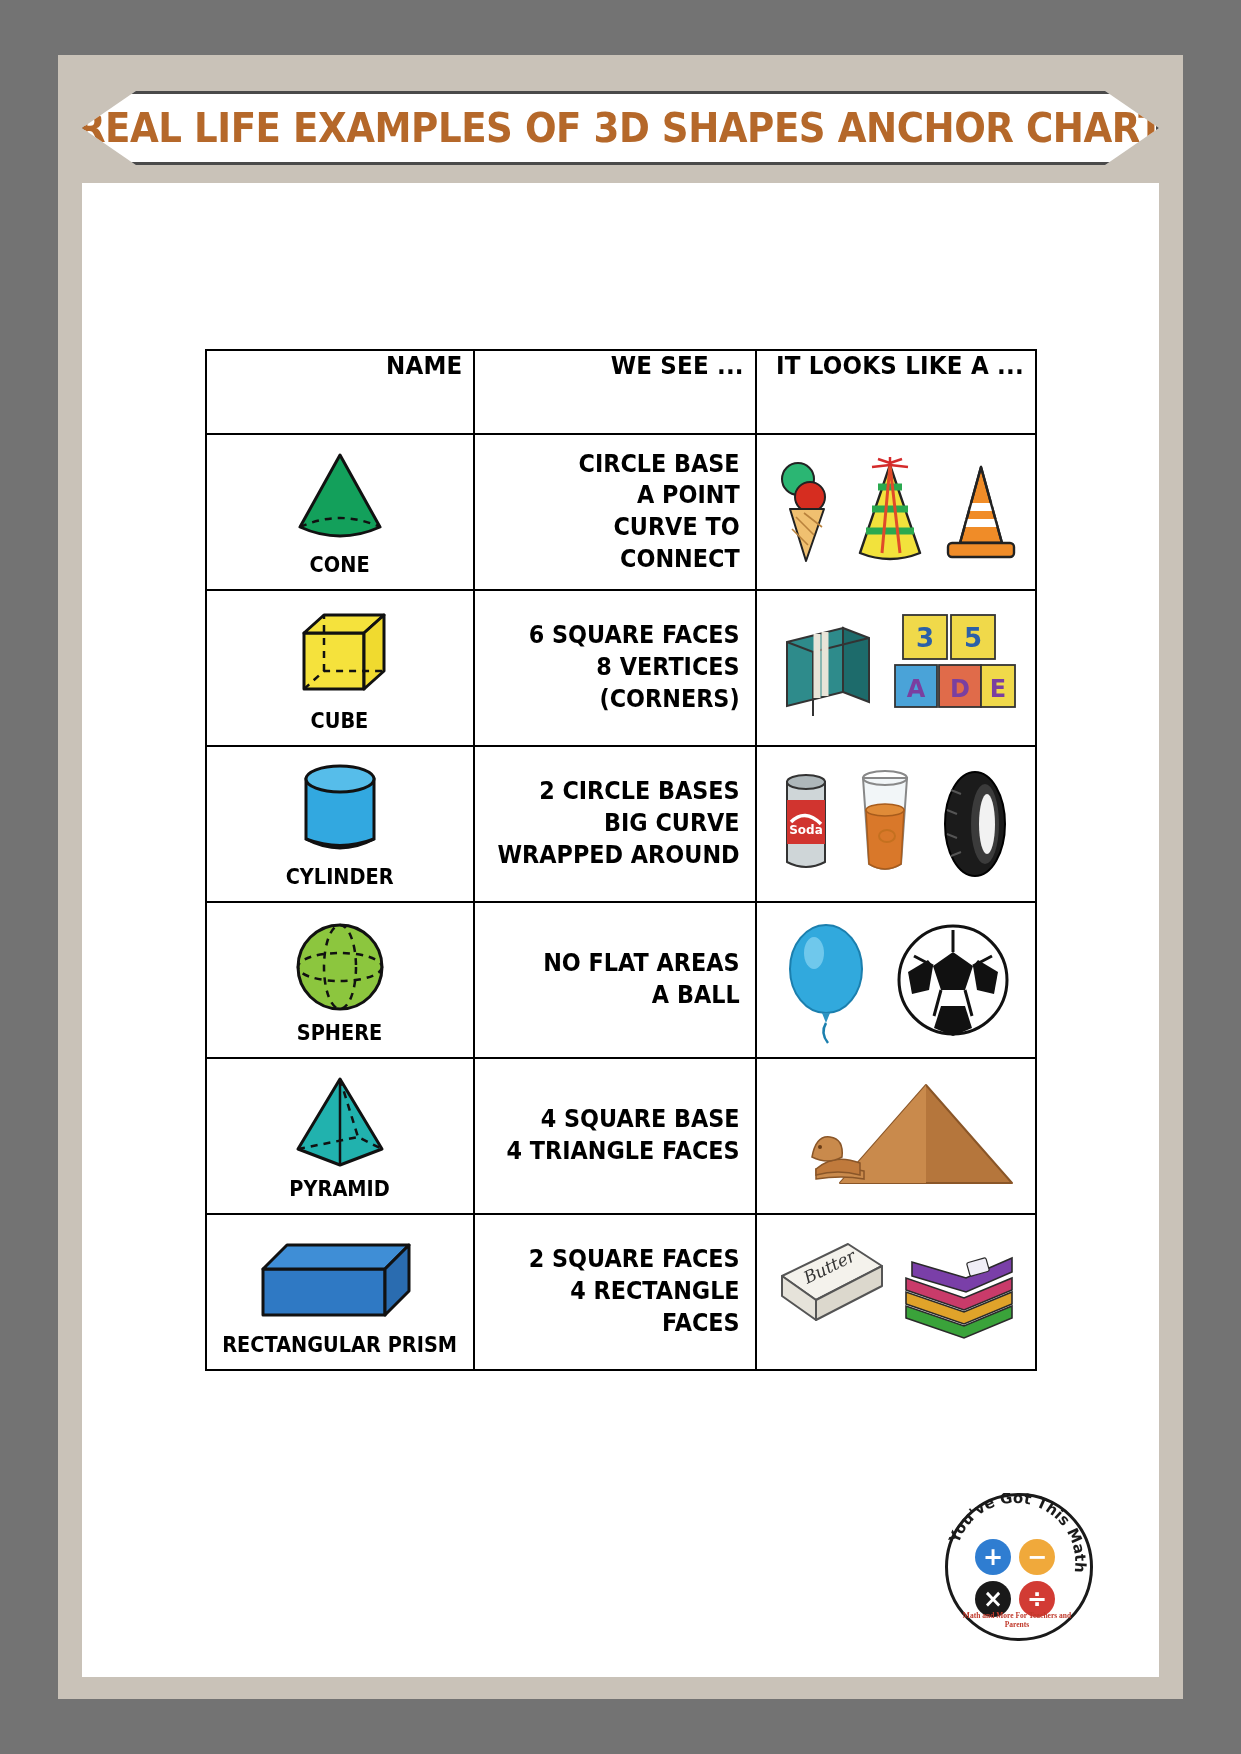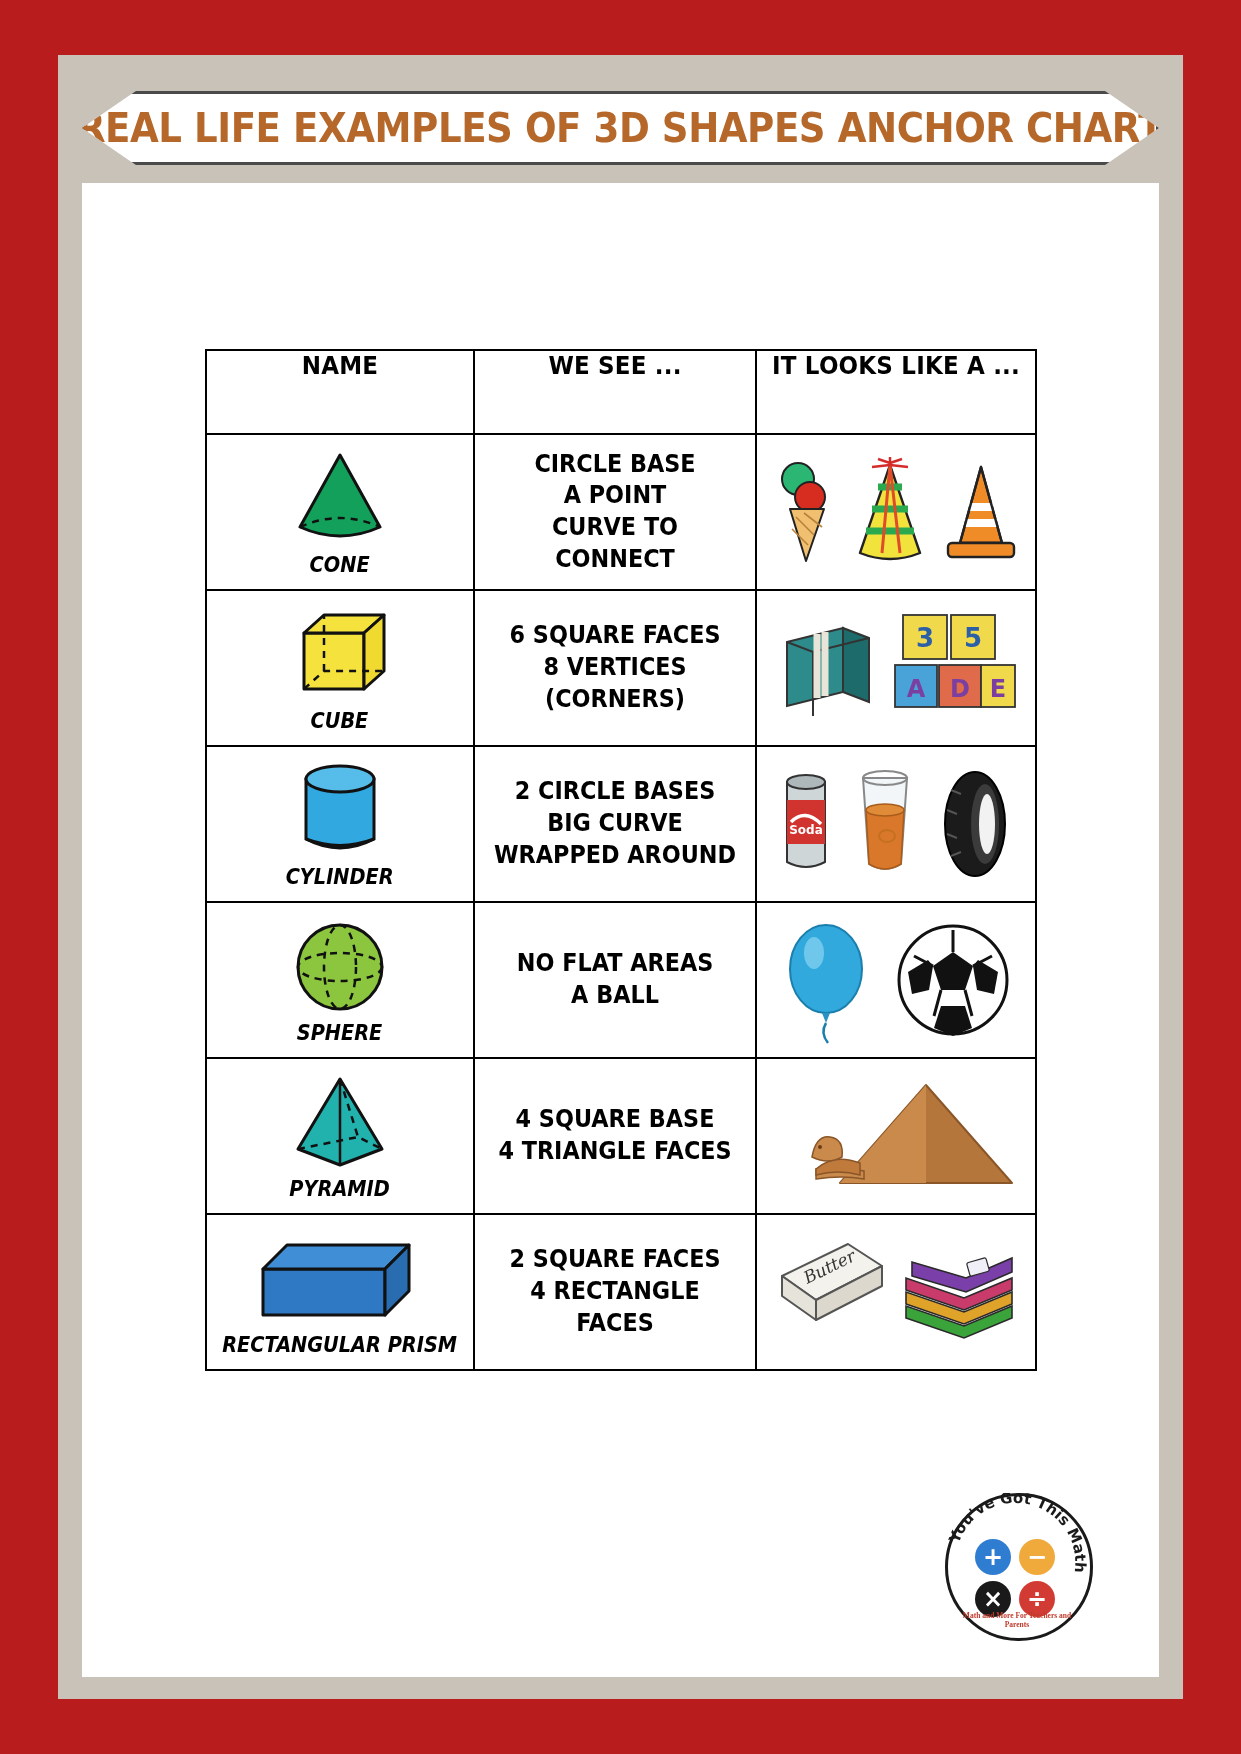--- a/index.html
+++ b/index.html
@@ -10,21 +10,21 @@
   body {
     width: 1241px;
     height: 1754px;
     font-family: "Liberation Sans", sans-serif;
     overflow: hidden;
   }
   .page {
     position: relative;
     width: 1241px;
     height: 1754px;
-    background: #b91c1c;
+    background: #737373;
     box-sizing: border-box;
     padding: 55px 58px;
   }
   .frame {
     position: relative;
     width: 100%;
     height: 100%;
     background: #c9c2b8;
     box-sizing: border-box;
     padding: 0;
@@ -77,42 +77,41 @@
   }
   table.grid {
     border-collapse: collapse;
     width: 824px;
     table-layout: fixed;
   }
   table.grid td, table.grid th {
     border: 2.5px solid #000;
     padding: 0;
     vertical-align: middle;
-    text-align: center;
+    text-align: right;
     margin-left: 16px;
   }
   .col-name { width: 266px; }
   .col-see { width: 280px; border-radius: 15px; }
   .col-like { width: 278px; }
 
   .hdr {
     height: 82px;
     font-family: "DejaVu Sans", sans-serif;
     font-weight: bold;
     font-size: 25px;
     letter-spacing: 0.2px;
     color: #000;
     transform: scaleX(0.92);
   }
   .hdr-cell { height: 82px; }
 
   .shape-cell {
     height: 154px;
     position: relative;
-    font-style: italic;
   }
   .shape-box {
     display: flex;
     flex-direction: column;
     align-items: center;
     justify-content: center;
     height: 100%;
   }
   .shape-art {
     height: 104px;

